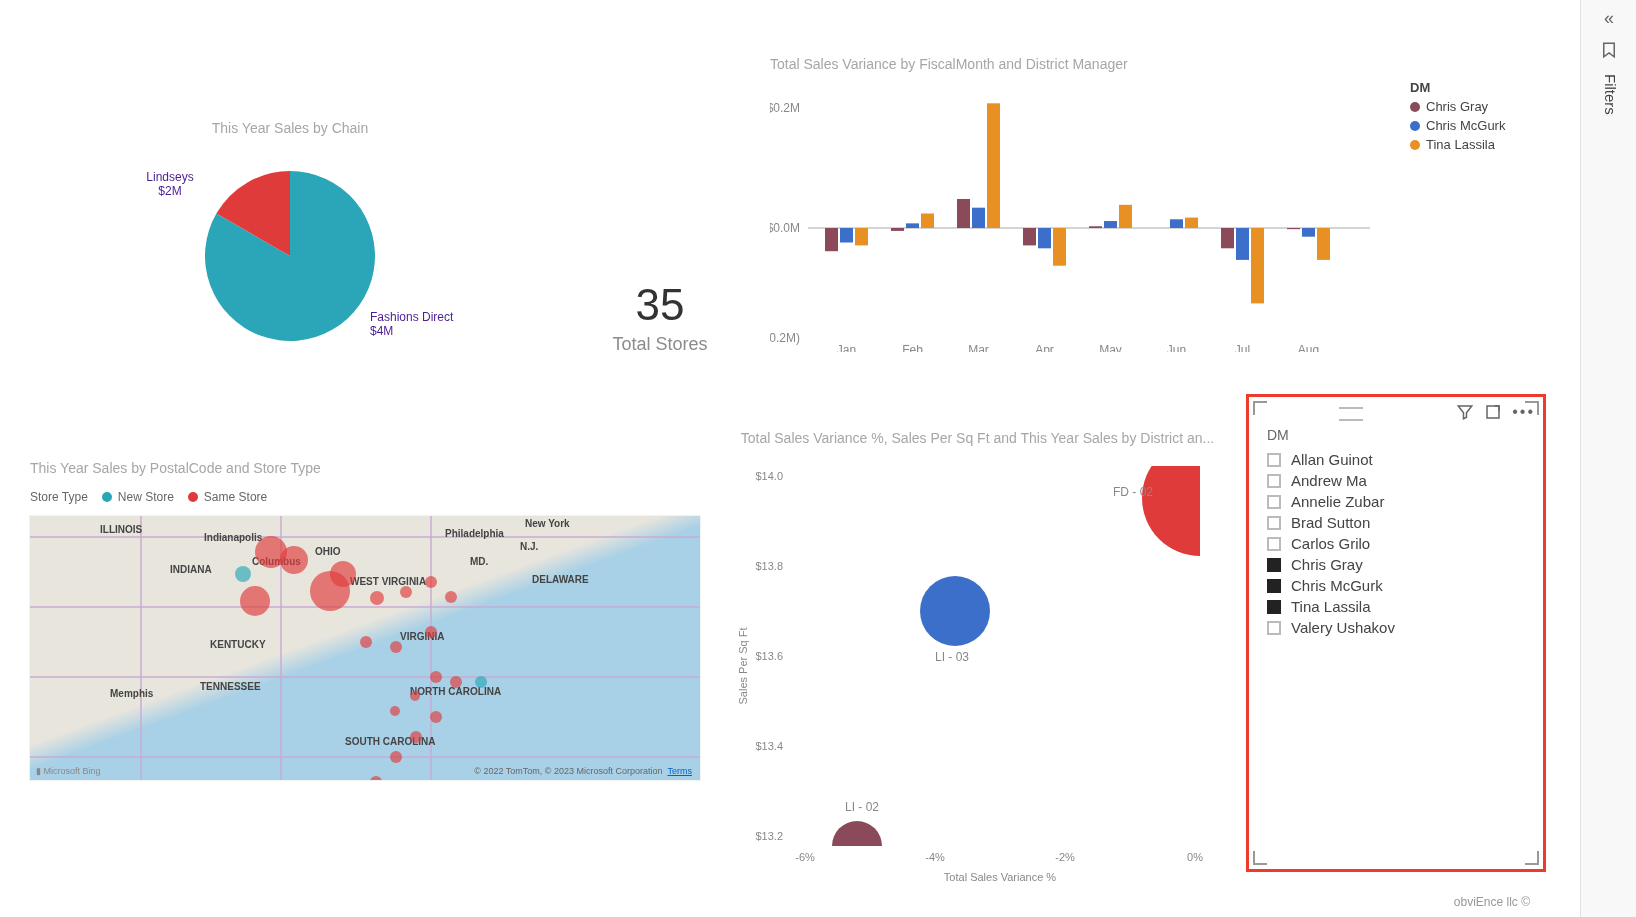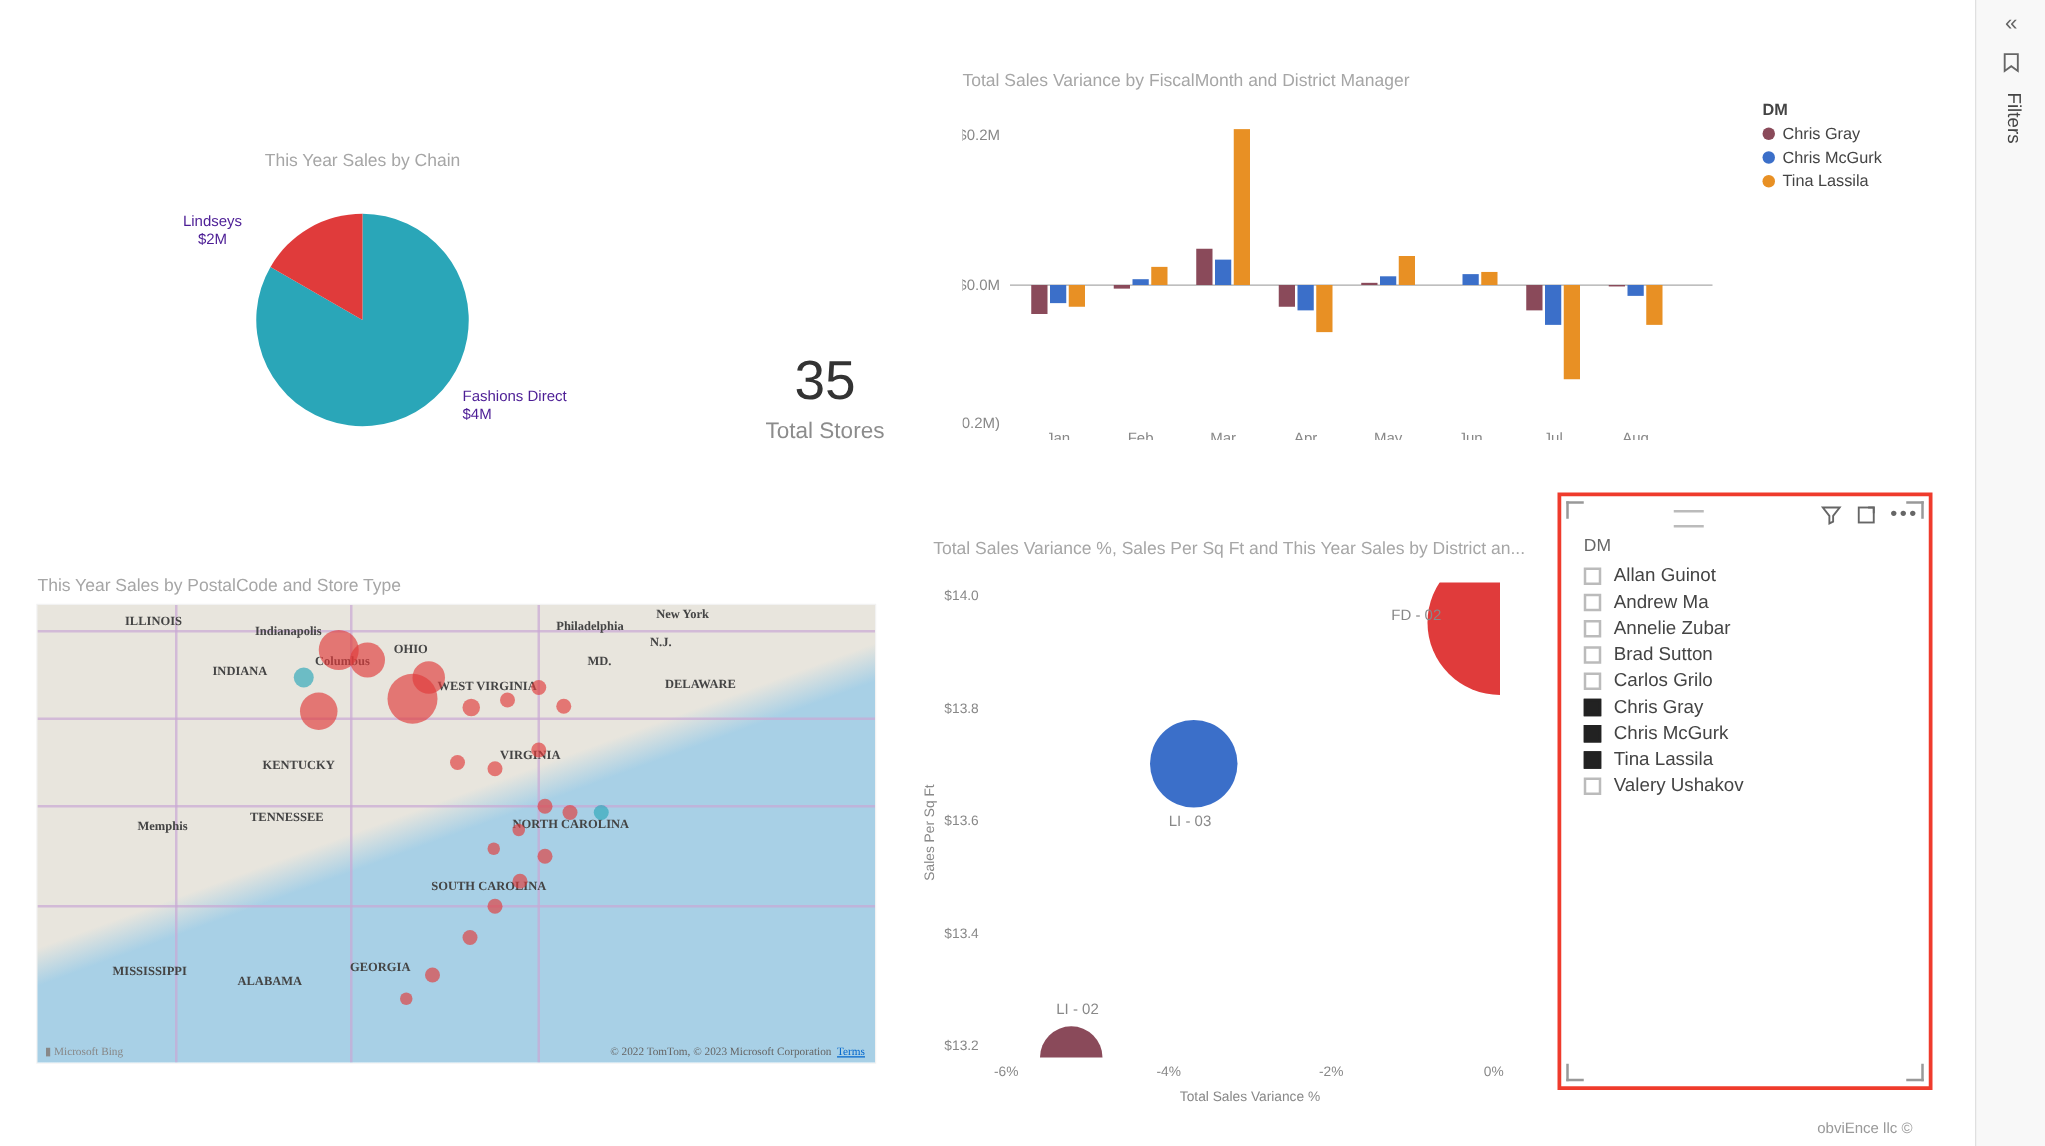--- a/index.html
+++ b/index.html
@@ -114,27 +114,26 @@
   .map-legend {
     font-size: 12px;
     color: #666;
     margin-top: 10px;
     display: flex;
     gap: 14px;
     align-items: center;
   }
   .map-image {
     width: 670px;
-    height: 366px;
+    height: 264px;
     background: linear-gradient(160deg, #e8e5dd 0%, #e8e5dd 45%, #a8d0e6 50%, #a8d0e6 100%);
     position: relative;
     margin-top: 8px;
     overflow: hidden;
     box-shadow: 0 0 0 1px rgba(0,0,0,0.05);
-    font-family: Liberation Serif, serif;
   }
   .map-image .city {
     position: absolute;
     font-size: 10px;
     color: #444;
     font-weight: 600;
   }
   .map-image .bubble {
     position: absolute;
     border-radius: 50%;
@@ -357,20 +356,31 @@
       <span>Chris McGurk</span>
     </div>
     <div class="legend-row">
       <span class="legend-dot" style="background:#e89024"></span>
       <span>Tina Lassila</span>
     </div>
   </div>
 
   <div class="map-tile">
     <div class="map-title">This Year Sales by PostalCode and Store Type</div>
+    <div class="map-legend">
+      <span>Store Type</span>
+      <span class="legend-row">
+        <span class="legend-dot" style="background:#2aa6b8"></span>
+        <span>New Store</span>
+      </span>
+      <span class="legend-row">
+        <span class="legend-dot" style="background:#e03b3b"></span>
+        <span>Same Store</span>
+      </span>
+    </div>
     <div class="map-image">
 
       <div class="road" style="left:0;top:20px;width:100%;height:2px;"></div>
       <div class="road" style="left:0;top:90px;width:100%;height:2px;"></div>
       <div class="road" style="left:0;top:160px;width:100%;height:2px;"></div>
       <div class="road" style="left:0;top:240px;width:100%;height:2px;"></div>
       <div class="road" style="left:110px;top:0;width:2px;height:100%;"></div>
       <div class="road" style="left:250px;top:0;width:2px;height:100%;"></div>
       <div class="road" style="left:400px;top:0;width:2px;height:100%;"></div>
 
@@ -420,21 +430,21 @@
       <div class="bubble" style="background:#e03b3b;left:310px;top:290px;width:12px;height:12px;"></div>
       <div class="bubble" style="background:#e03b3b;left:290px;top:310px;width:10px;height:10px;"></div>
       <div class="map-bing">▮ <span>Microsoft Bing</span></div>
       <div class="map-attr">
         <span>© 2022 TomTom, © 2023 Microsoft Corporation</span>&nbsp;&nbsp;<a href="#">Terms</a>
       </div>
     </div>
   </div>
 
   <div class="scatter-tile">
-    <div class="subtitle" style="text-align:right;">Total Sales Variance %, Sales Per Sq Ft and This Year Sales by District an...</div>
+    <div class="subtitle" style="text-align:center;">Total Sales Variance %, Sales Per Sq Ft and This Year Sales by District an...</div>
     <svg width="485" height="440">
 
       <text x="48" y="34" class="axis-text-s" text-anchor="end">$14.0</text>
       <text x="48" y="124" class="axis-text-s" text-anchor="end">$13.8</text>
       <text x="48" y="214" class="axis-text-s" text-anchor="end">$13.6</text>
       <text x="48" y="304" class="axis-text-s" text-anchor="end">$13.4</text>
       <text x="48" y="394" class="axis-text-s" text-anchor="end">$13.2</text>
 
       <text x="70" y="415" class="axis-text-s" text-anchor="middle">-6%</text>
       <text x="200" y="415" class="axis-text-s" text-anchor="middle">-4%</text>

